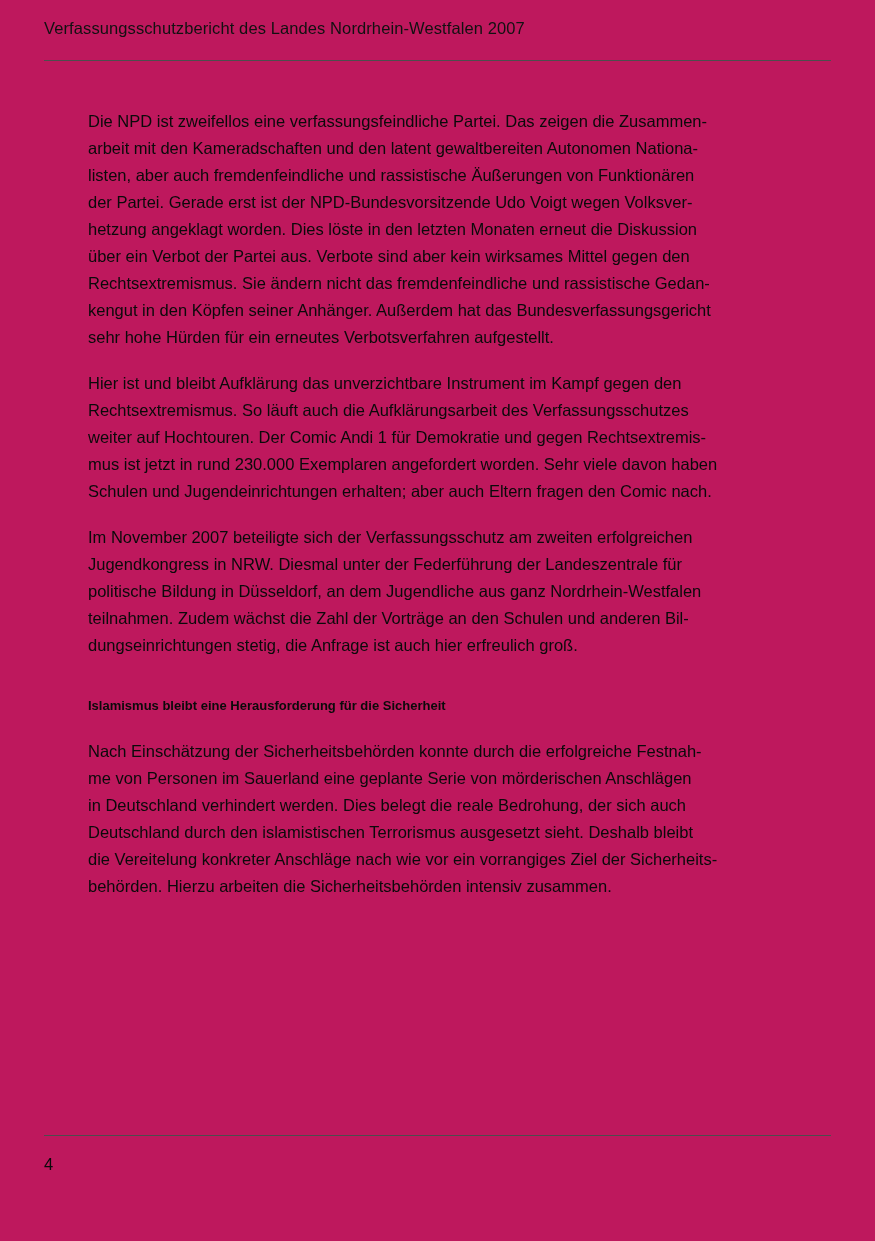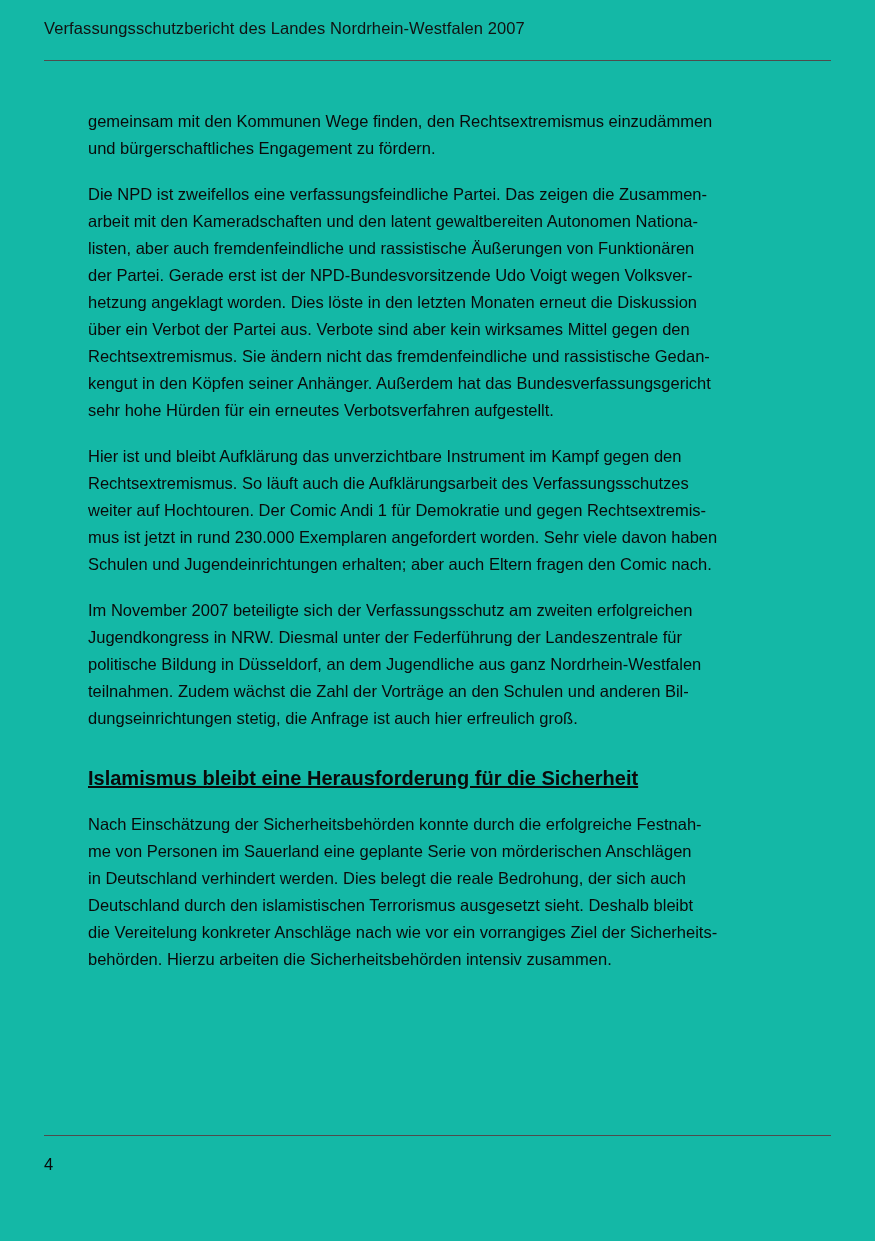--- a/index.html
+++ b/index.html
@@ -6,21 +6,21 @@
   html, body {
     margin: 0;
     padding: 0;
     background: #e8e8e8;
   }
   .page {
     position: relative;
     width: 875px;
     height: 1241px;
     margin: 0 auto;
-    background: #14b8a6;
+    background: #be185d;
     font-family: "Liberation Sans", sans-serif;
     color: #0a0a0a;
     overflow: hidden;
   }
   .header-title {
     position: absolute;
     top: 19px;
     left: 44px;
     font-size: 16.5px;
     letter-spacing: 0.1px;
@@ -41,26 +41,25 @@
     left: 88px;
     width: 722px;
     font-size: 16.5px;
     line-height: 27px;
   }
   .content p {
     margin: 0 0 19px 0;
     white-space: pre-line;
   }
   .content h2 {
-    font-size: 20px;
+    font-size: 13px;
     font-weight: 700;
     line-height: 27px;
     margin: 33px 0 19px 0;
     white-space: pre-line;
-    text-decoration: underline;
   }
   .footer-rule {
     position: absolute;
     top: 1135px;
     left: 44px;
     width: 787px;
     height: 0;
     border-top: 1px solid #4d4d4d;
   }
   .page-number {
@@ -73,22 +72,20 @@
 </head>
 <body>
 
 <div class="page">
 
   <div class="header-title">Verfassungsschutzbericht des Landes Nordrhein-Westfalen 2007</div>
 
   <div class="header-rule"></div>
 
   <div class="content">
-    <p>gemeinsam mit den Kommunen Wege finden, den Rechtsextremismus einzudämmen
-und bürgerschaftliches Engagement zu fördern.</p>
 
     <p>Die NPD ist zweifellos eine verfassungsfeindliche Partei. Das zeigen die Zusammen-
 arbeit mit den Kameradschaften und den latent gewaltbereiten Autonomen Nationa-
 listen, aber auch fremdenfeindliche und rassistische Äußerungen von Funktionären
 der Partei. Gerade erst ist der NPD-Bundesvorsitzende Udo Voigt wegen Volksver-
 hetzung angeklagt worden. Dies löste in den letzten Monaten erneut die Diskussion
 über ein Verbot der Partei aus. Verbote sind aber kein wirksames Mittel gegen den
 Rechtsextremismus. Sie ändern nicht das fremdenfeindliche und rassistische Gedan-
 kengut in den Köpfen seiner Anhänger. Außerdem hat das Bundesverfassungsgericht
 sehr hohe Hürden für ein erneutes Verbotsverfahren aufgestellt.</p>

